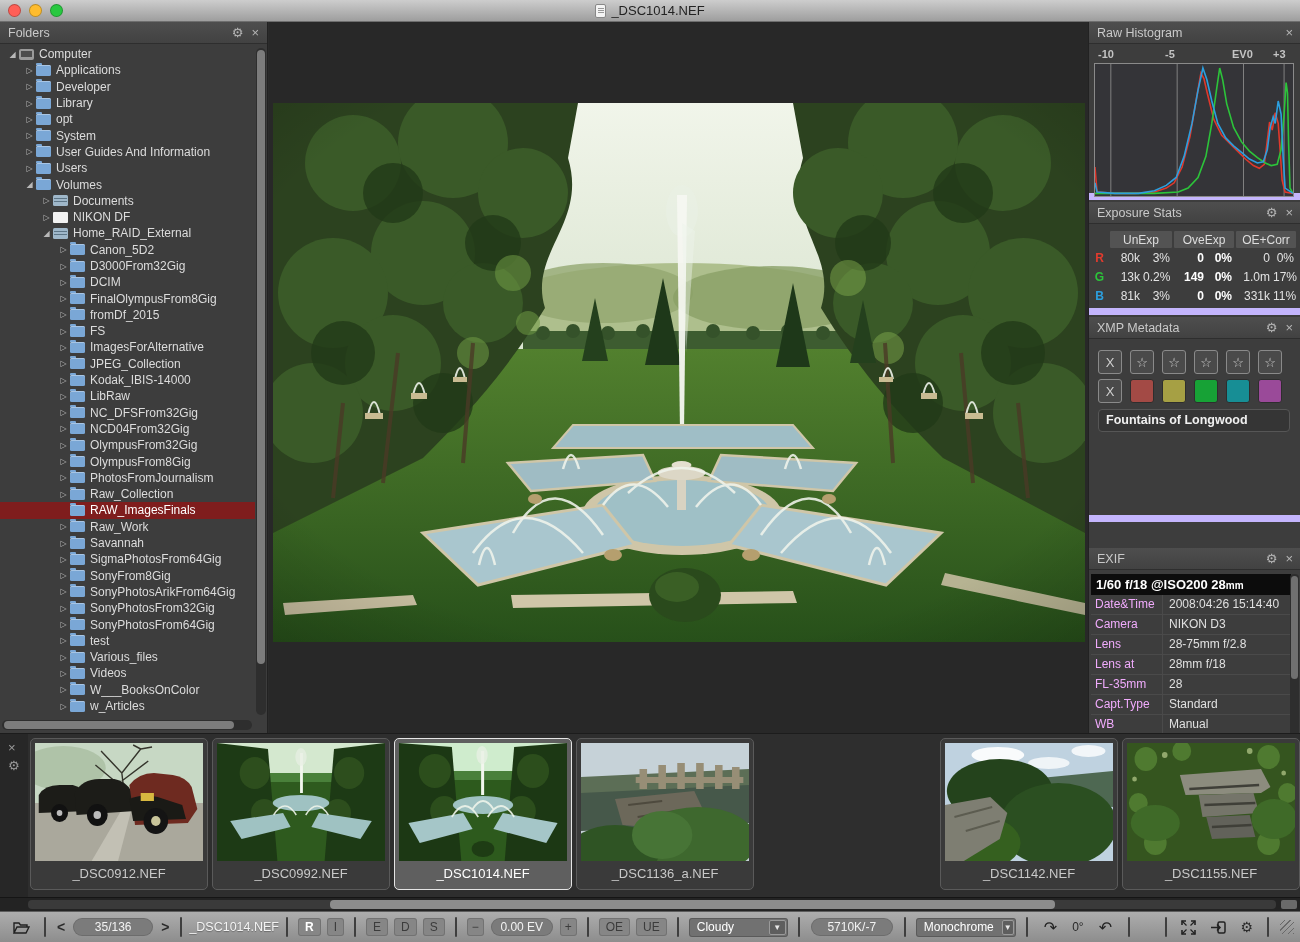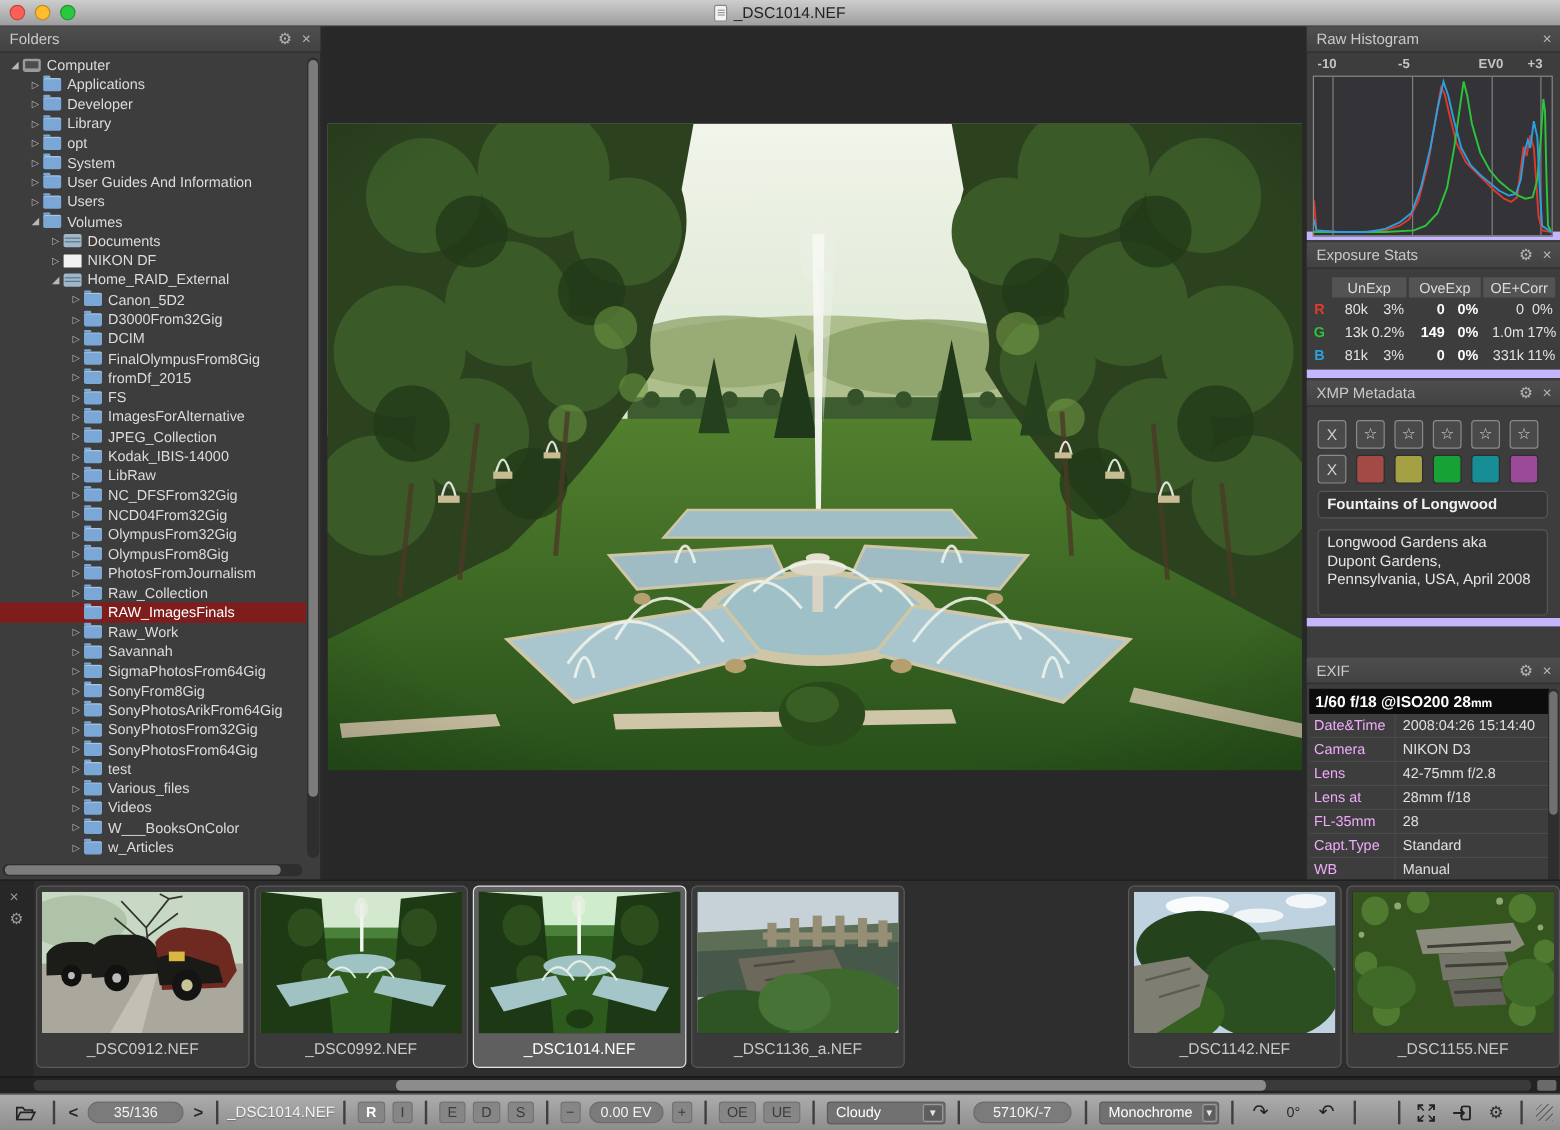--- a/index.html
+++ b/index.html
@@ -605,21 +605,20 @@
         </div>
       <div class="xmp-row" style="top:62px">
         <div class="xmp-btn">X</div>
       <div class="swatch" style="background: rgb(163, 74, 69);"></div>
           <div class="swatch" style="background: rgb(166, 160, 68);"></div>
           <div class="swatch" style="background: rgb(23, 162, 54);"></div>
           <div class="swatch" style="background: rgb(23, 142, 149);"></div>
           <div class="swatch" style="background: rgb(154, 74, 153);"></div>
         </div>
       <div id="xmp-title">Fountains of Longwood</div>
-      <div id="xmp-desc">Longwood Gardens aka Dupont Gardens, Pennsylvania, USA, April 2008</div>
     </div>
 
     <div class="rsec" id="sec-exif">
       <div class="phead">
         <span>EXIF</span>
         <span class="sp"></span>
         <span class="hicon">⚙</span>
         <span class="hicon">×</span>
       </div>
       <div id="exif-summary">
@@ -629,21 +628,21 @@
           <div class="exif-row">
             <div class="exif-label">Date&amp;Time</div>
             <div class="exif-value">2008:04:26 15:14:40</div>
           </div>
           <div class="exif-row">
             <div class="exif-label">Camera</div>
             <div class="exif-value">NIKON D3</div>
           </div>
           <div class="exif-row">
             <div class="exif-label">Lens</div>
-            <div class="exif-value">42-75mm f/2.8</div>
+            <div class="exif-value">28-75mm f/2.8</div>
           </div>
           <div class="exif-row">
             <div class="exif-label">Lens at</div>
             <div class="exif-value">28mm f/18</div>
           </div>
           <div class="exif-row">
             <div class="exif-label">FL-35mm</div>
             <div class="exif-value">28</div>
           </div>
           <div class="exif-row">

